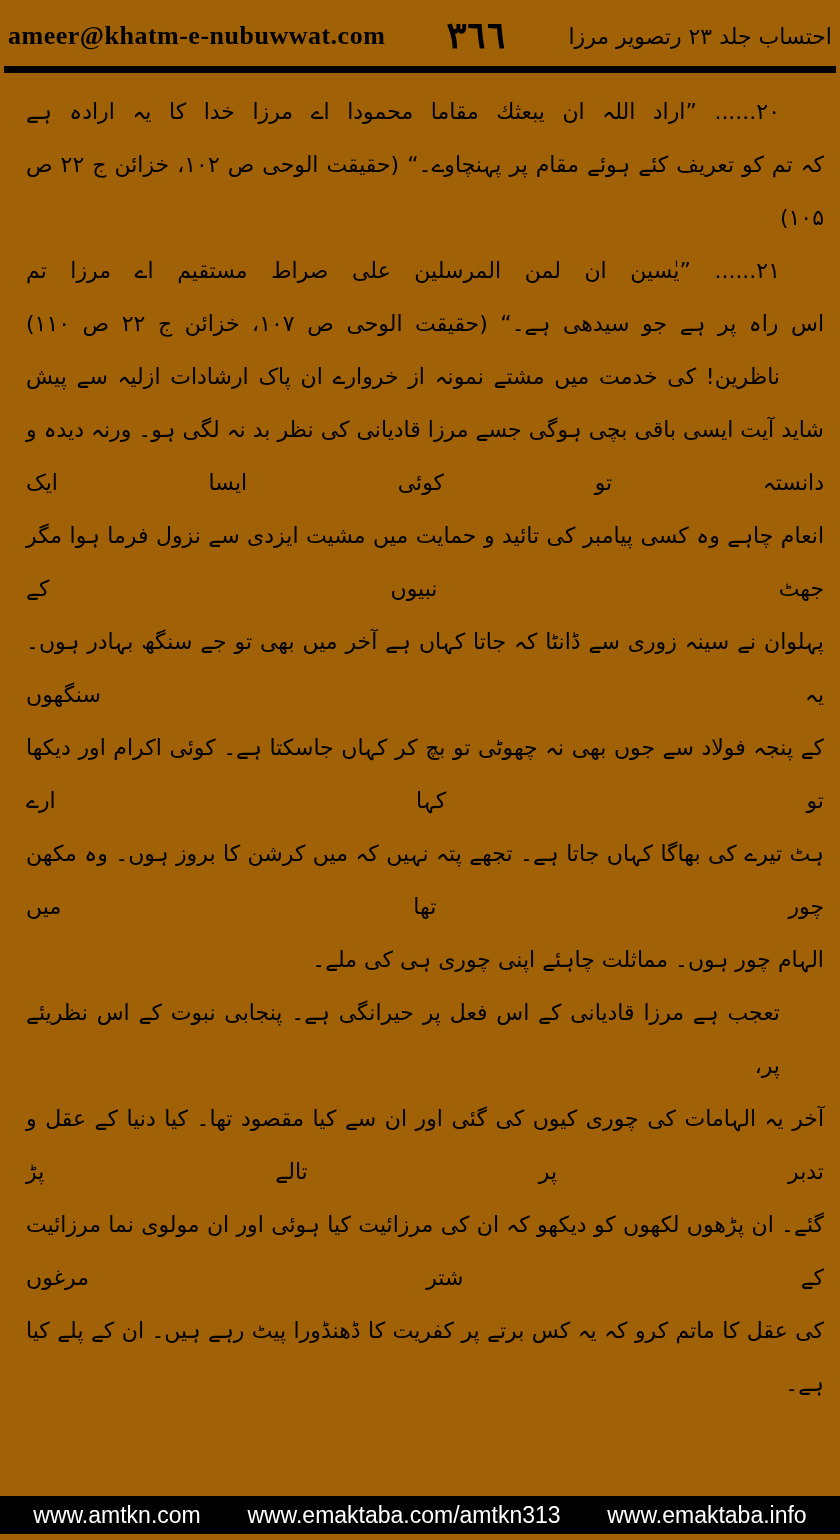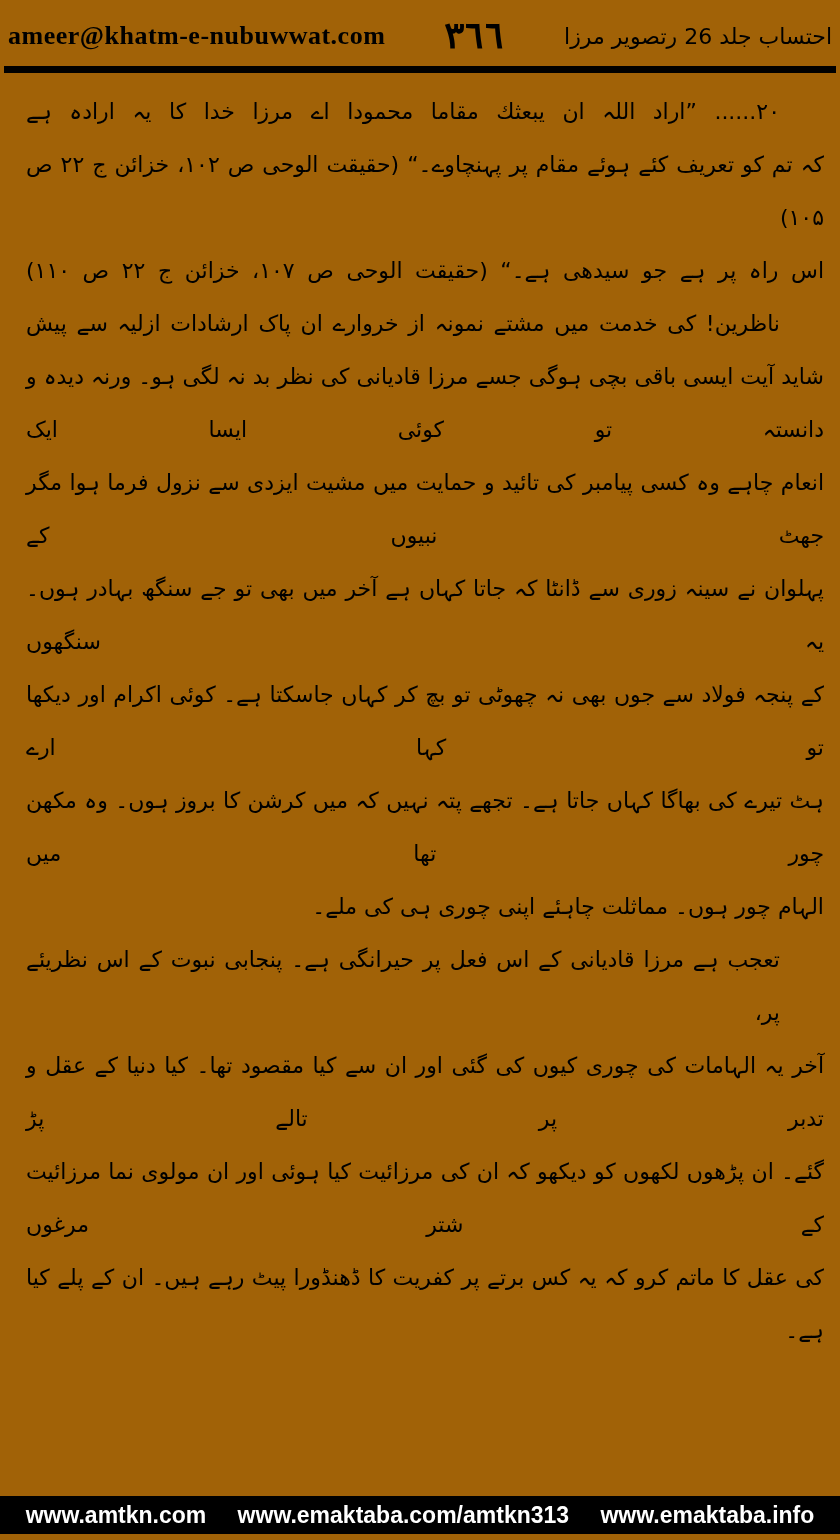--- a/index.html
+++ b/index.html
@@ -66,43 +66,44 @@
   .footer {
     position: absolute;
     left: 0; right: 0; bottom: 6px;
     height: 38px;
     background: #000;
     color: #fff;
     display: flex;
     align-items: center;
     justify-content: space-around;
     font-family: "Liberation Sans", sans-serif;
-    font-weight: bold;
+    font-weight: normal;
     font-size: 23px;
     direction: ltr;
     padding: 0 10px;
   }
   .footer-link { white-space: nowrap; }
 </style>
 </head>
 <body>
 
 <div class="page">
 
   <div class="header">
     <div class="header-email">ameer@khatm-e-nubuwwat.com</div>
     <div class="header-page">۳۶۶</div>
-    <div class="header-title">احتساب جلد 26 رتصویر مرزا</div>
+    <div class="header-title">احتساب جلد ۲۳ رتصویر مرزا</div>
   </div>
 
   <div class="rule"></div>
 
   <div class="body-text" id="body-text">
       <div class="line indent">۲۰......      ”اراد اللہ ان یبعثك مقاما محمودا اے مرزا خدا کا یہ ارادہ ہے</div>
       <div class="line">کہ تم کو تعریف کئے ہوئے مقام پر پہنچاوے۔“      (حقیقت الوحی ص ۱۰۲، خزائن ج ۲۲ ص ۱۰۵)</div>
+      <div class="line indent">۲۱......      ”یٰسین ان لمن المرسلین علی صراط مستقیم اے مرزا تم</div>
       <div class="line">اس راہ پر ہے جو سیدھی ہے۔“      (حقیقت الوحی ص ۱۰۷، خزائن ج ۲۲ ص ۱۱۰)</div>
       <div class="line indent">ناظرین! کی خدمت میں مشتے نمونہ از خروارے ان پاک ارشادات ازلیہ سے پیش</div>
       <div class="line">شاید آیت ایسی باقی بچی ہوگی جسے مرزا قادیانی کی نظر بد نہ لگی ہو۔ ورنہ دیدہ و دانستہ تو کوئی ایسا ایک</div>
       <div class="line">انعام چاہے وہ کسی پیامبر کی تائید و حمایت میں مشیت ایزدی سے نزول فرما ہوا مگر جھٹ نبیوں کے</div>
       <div class="line">پہلوان نے سینہ زوری سے ڈانٹا کہ جاتا کہاں ہے آخر میں بھی تو جے سنگھ بہادر ہوں۔ یہ سنگھوں</div>
       <div class="line">کے پنجہ فولاد سے جوں بھی نہ چھوٹی تو بچ کر کہاں جاسکتا ہے۔ کوئی اکرام اور دیکھا تو کہا ارے</div>
       <div class="line">ہٹ تیرے کی بھاگا کہاں جاتا ہے۔ تجھے پتہ نہیں کہ میں کرشن کا بروز ہوں۔ وہ مکھن چور تھا میں</div>
       <div class="line last-right">الہام چور ہوں۔ مماثلت چاہئے اپنی چوری ہی کی ملے۔</div>
       <div class="line indent">تعجب ہے مرزا قادیانی کے اس فعل پر حیرانگی ہے۔ پنجابی نبوت کے اس نظریئے پر،</div>
       <div class="line">آخر یہ الہامات کی چوری کیوں کی گئی اور ان سے کیا مقصود تھا۔ کیا دنیا کے عقل و تدبر پر تالے پڑ</div>

